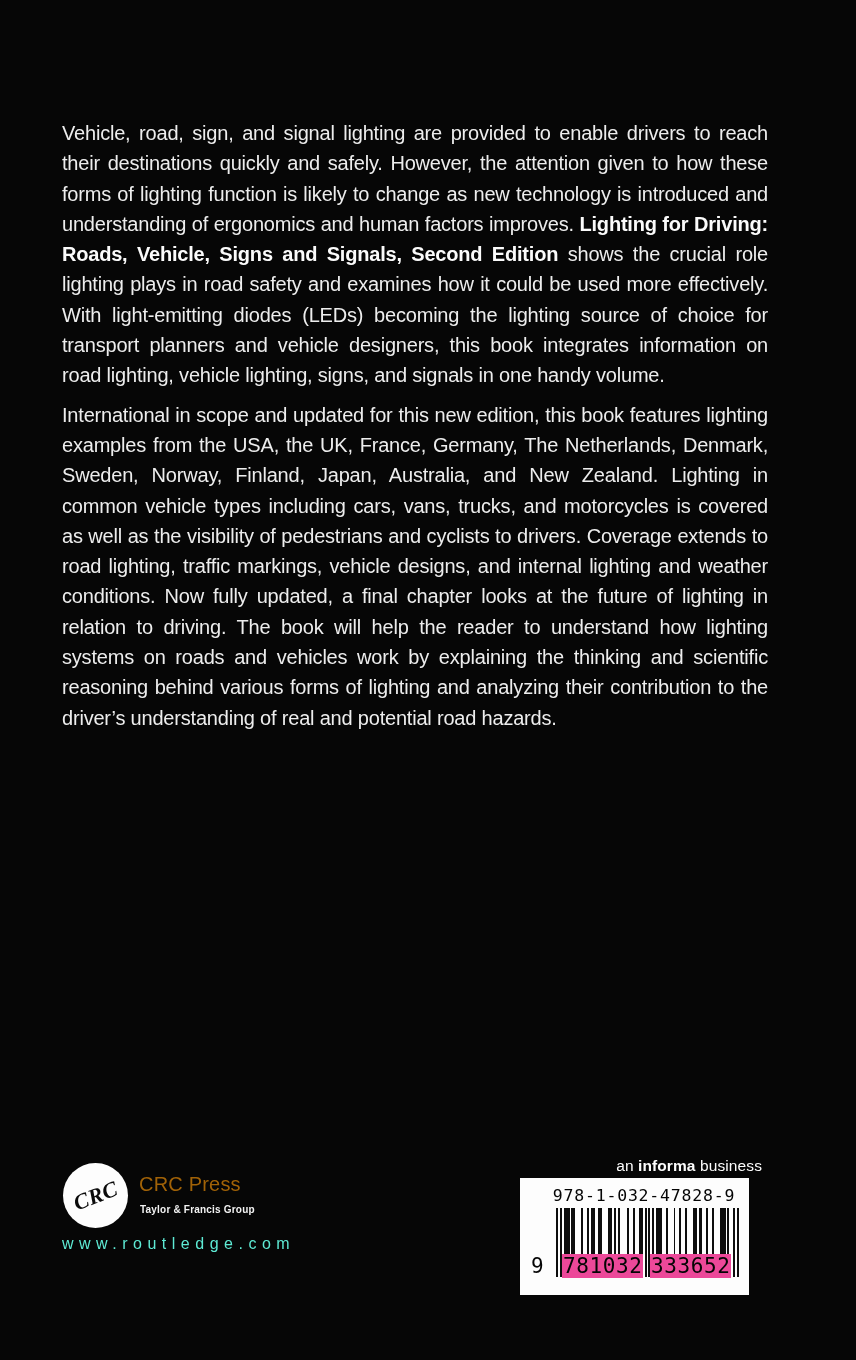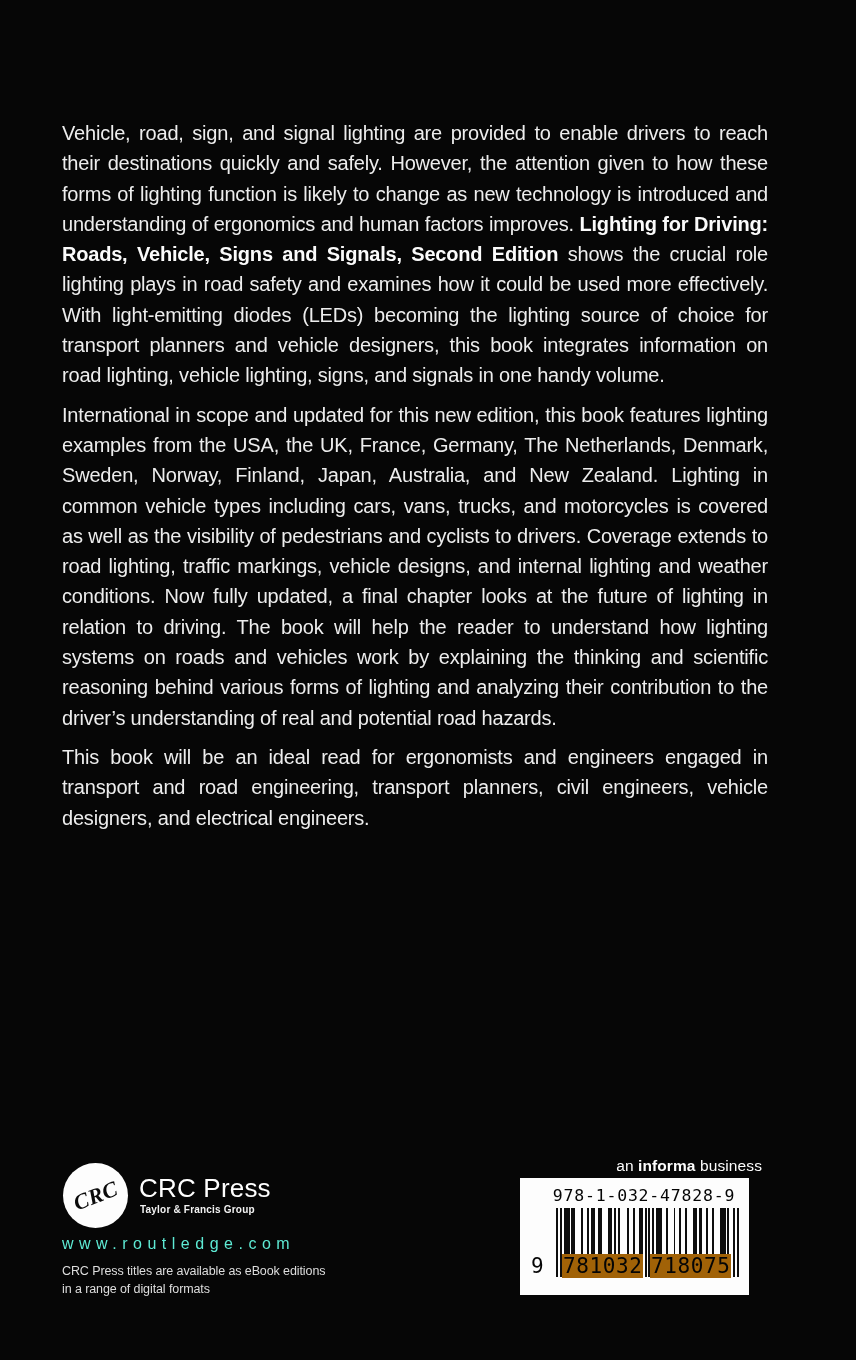--- a/index.html
+++ b/index.html
@@ -31,21 +31,21 @@
   }
   .crc-monogram{
     font-family:"Liberation Serif", serif;
     font-style:italic;font-weight:700;
     font-size:22px;color:#0a0a0a;
     transform:rotate(-21deg);
     letter-spacing:0.5px;
   }
   .crc-name{
     position:absolute;left:139px;top:1173px;
-    color:#ffffff;font-size:26px;letter-spacing:0.2px;
+    color:#a16207;font-size:20px;letter-spacing:0.2px;
   }
   .crc-group{
     position:absolute;left:140px;top:1204px;
     color:#f2f2f2;font-size:10px;font-weight:700;letter-spacing:0.2px;
   }
   .website{
     position:absolute;left:62px;top:1235px;
     color:#5eead4;font-size:16px;letter-spacing:5.5px;
   }
   .ebook-note{
@@ -72,47 +72,42 @@
   }
   #barcode-svg{
     position:absolute;left:36px;top:30px;
     width:183px;height:69px;
   }
   #barcode-svg rect{fill:#0d0d0d;}
   .ean{
     position:absolute;top:76px;
     font-family:"DejaVu Sans Mono", monospace;
     font-size:21px;line-height:24px;color:#050505;
-    background:#a16207;padding:0 1px;
+    background:#ec4899;padding:0 1px;
   }
   .ean-9{left:11px;background:transparent;padding:0;}
   .ean-g1{left:42px;letter-spacing:0.6px;}
   .ean-g2{left:130px;letter-spacing:0.6px;}
 </style>
 </head>
 <body>
 
 <div class="cover">
 
   <div class="blurb">
     <p><span>Vehicle, road, sign, and signal lighting are provided to enable drivers to reach their destinations quickly and safely. However, the attention given to how these forms of lighting function is likely to change as new technology is introduced and understanding of ergonomics and human factors improves. </span><strong>Lighting for Driving: Roads, Vehicle, Signs and Signals, Second Edition</strong><span> shows the crucial role lighting plays in road safety and examines how it could be used more effectively. With light-emitting diodes (LEDs) becoming the lighting source of choice for transport planners and vehicle designers, this book integrates information on road lighting, vehicle lighting, signs, and signals in one handy volume.</span></p>
     <p>International in scope and updated for this new edition, this book features lighting examples from the USA, the UK, France, Germany, The Netherlands, Denmark, Sweden, Norway, Finland, Japan, Australia, and New Zealand. Lighting in common vehicle types including cars, vans, trucks, and motorcycles is covered as well as the visibility of pedestrians and cyclists to drivers. Coverage extends to road lighting, traffic markings, vehicle designs, and internal lighting and weather conditions. Now fully updated, a final chapter looks at the future of lighting in relation to driving. The book will help the reader to understand how lighting systems on roads and vehicles work by explaining the thinking and scientific reasoning behind various forms of lighting and analyzing their contribution to the driver’s understanding of real and potential road hazards.</p>
-    <p>This book will be an ideal read for ergonomists and engineers engaged in transport and road engineering, transport planners, civil engineers, vehicle designers, and electrical engineers.</p>
   </div>
 
   <div class="crc-circle">
     <span class="crc-monogram">CRC</span>
   </div>
   <div class="crc-name">CRC Press</div>
   <div class="crc-group">Taylor &amp; Francis Group</div>
   <div class="website">www.routledge.com</div>
-  <div class="ebook-note">
-    <div>CRC Press titles are available as eBook editions</div>
-    <div>in a range of digital formats</div>
-  </div>
 
   <div class="informa">
     <span>an</span>
     <b>informa</b>
     <span>business</span>
   </div>
 
   <div class="barcode-box">
     <div class="isbn-text">978-1-032-47828-9</div>
     <svg id="barcode-svg" viewBox="0 0 95 69" preserveAspectRatio="none" shape-rendering="crispEdges">
@@ -155,16 +150,16 @@
         <rect x="81" y="0" width="1.02" height="52" fill="#0d0d0d"></rect>
         <rect x="85" y="0" width="1.02" height="52" fill="#0d0d0d"></rect>
         <rect x="86" y="0" width="1.02" height="52" fill="#0d0d0d"></rect>
         <rect x="87" y="0" width="1.02" height="52" fill="#0d0d0d"></rect>
         <rect x="89" y="0" width="1.02" height="52" fill="#0d0d0d"></rect>
         <rect x="92" y="0" width="1.02" height="69" fill="#0d0d0d"></rect>
         <rect x="94" y="0" width="1.02" height="69" fill="#0d0d0d"></rect>
       </svg>
     <span class="ean ean-9">9</span>
     <span class="ean ean-g1">781032</span>
-    <span class="ean ean-g2">718075</span>
+    <span class="ean ean-g2">333652</span>
   </div>
 
 </div>
 
 </body></html>

